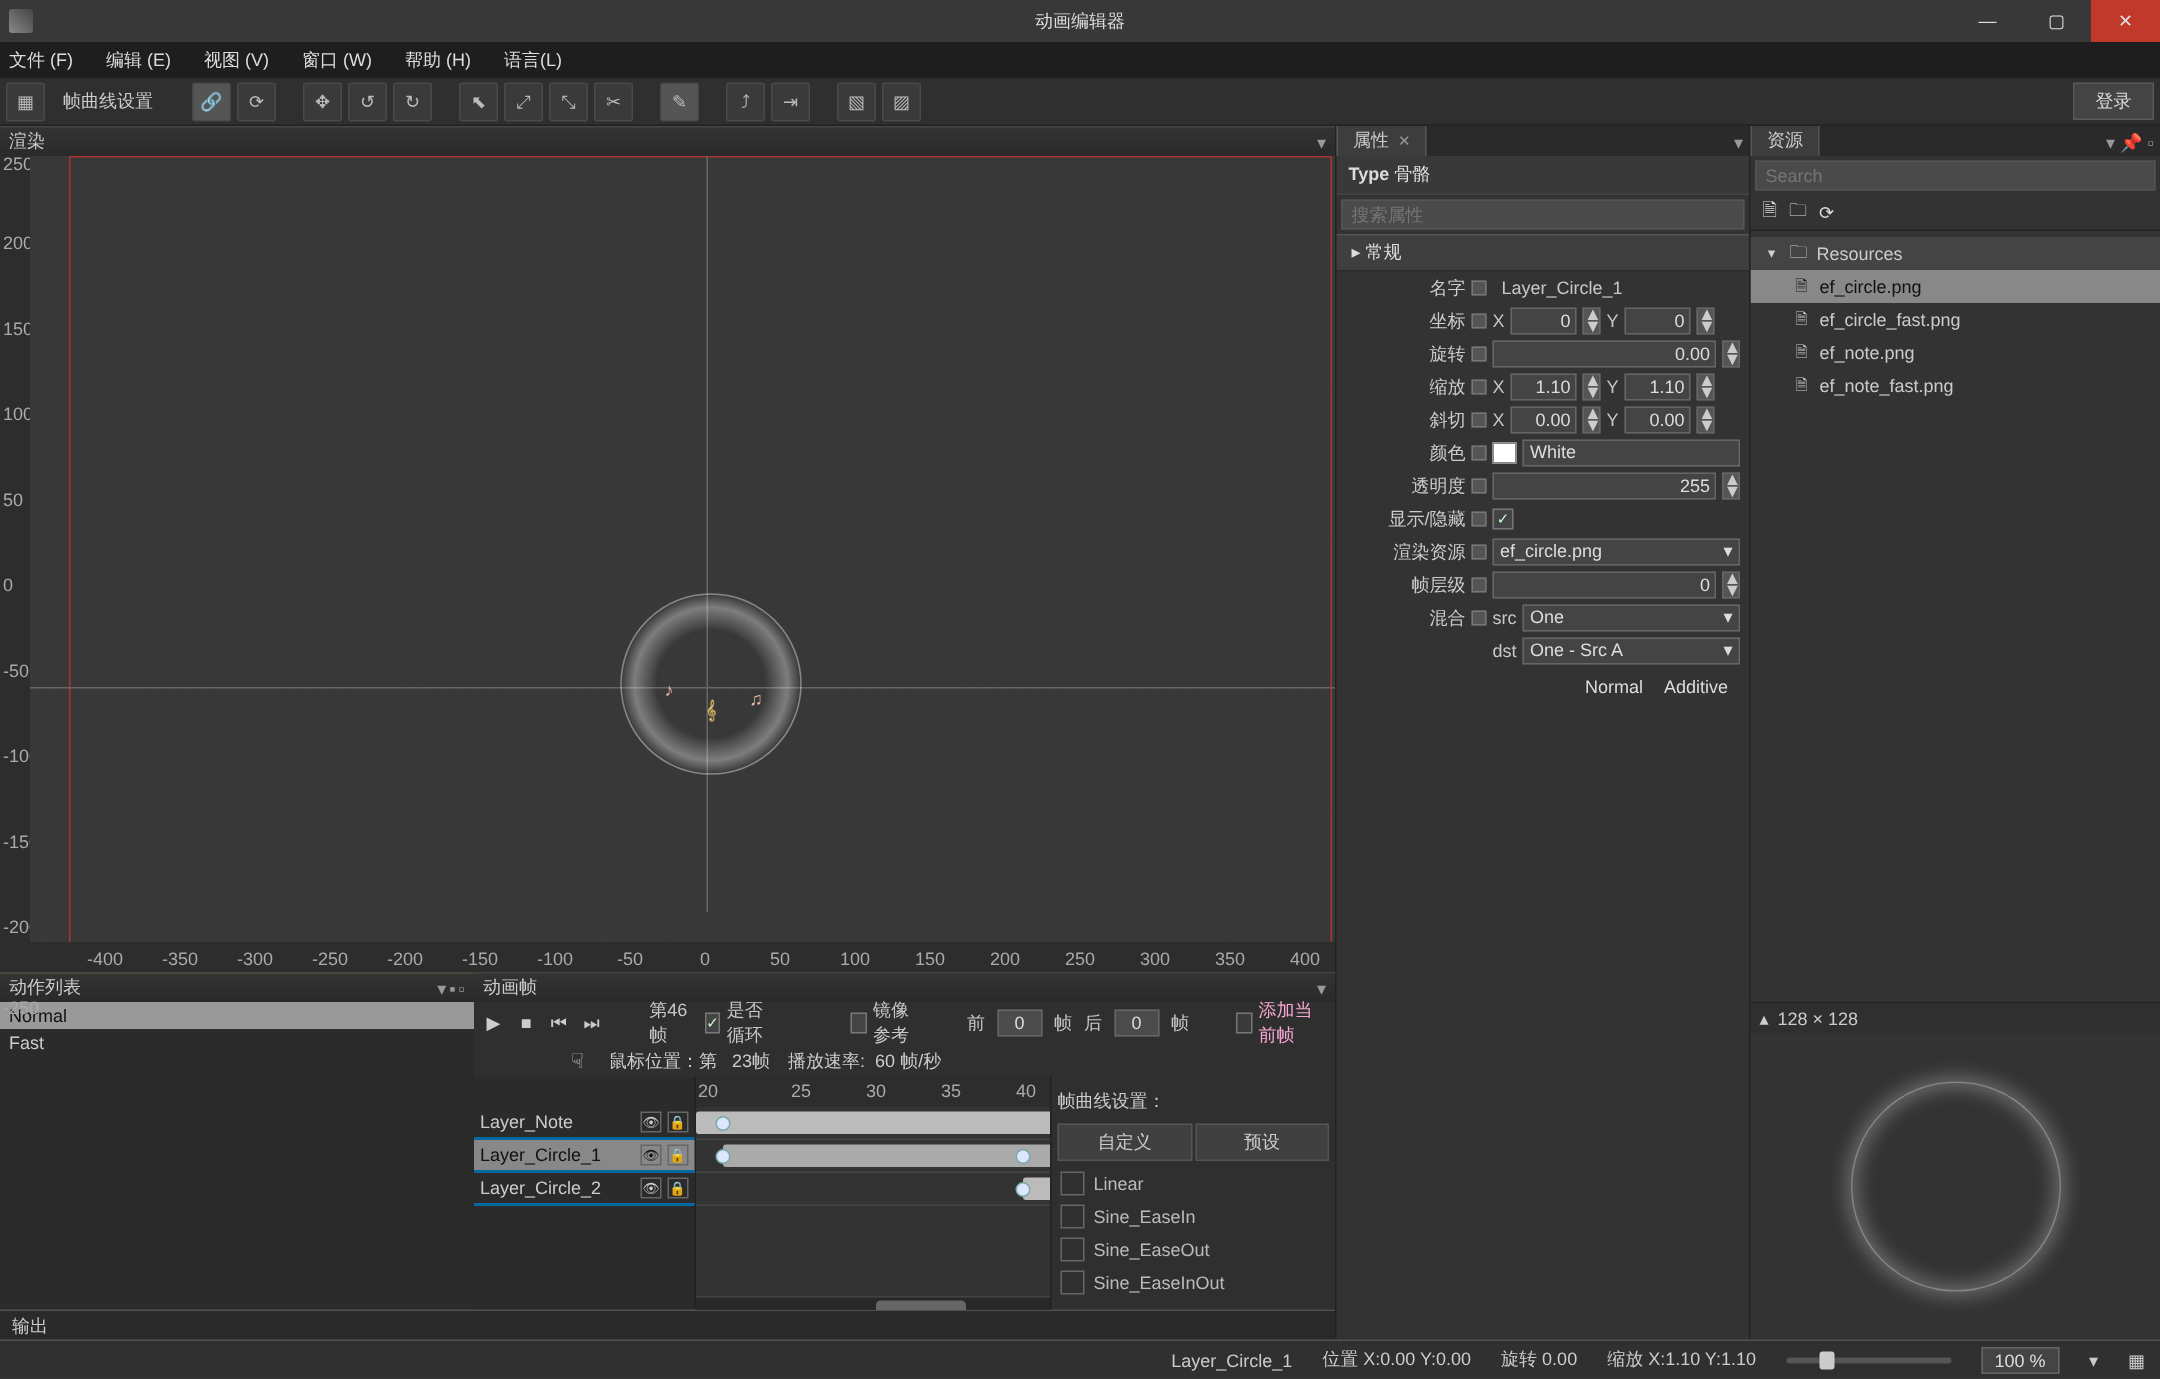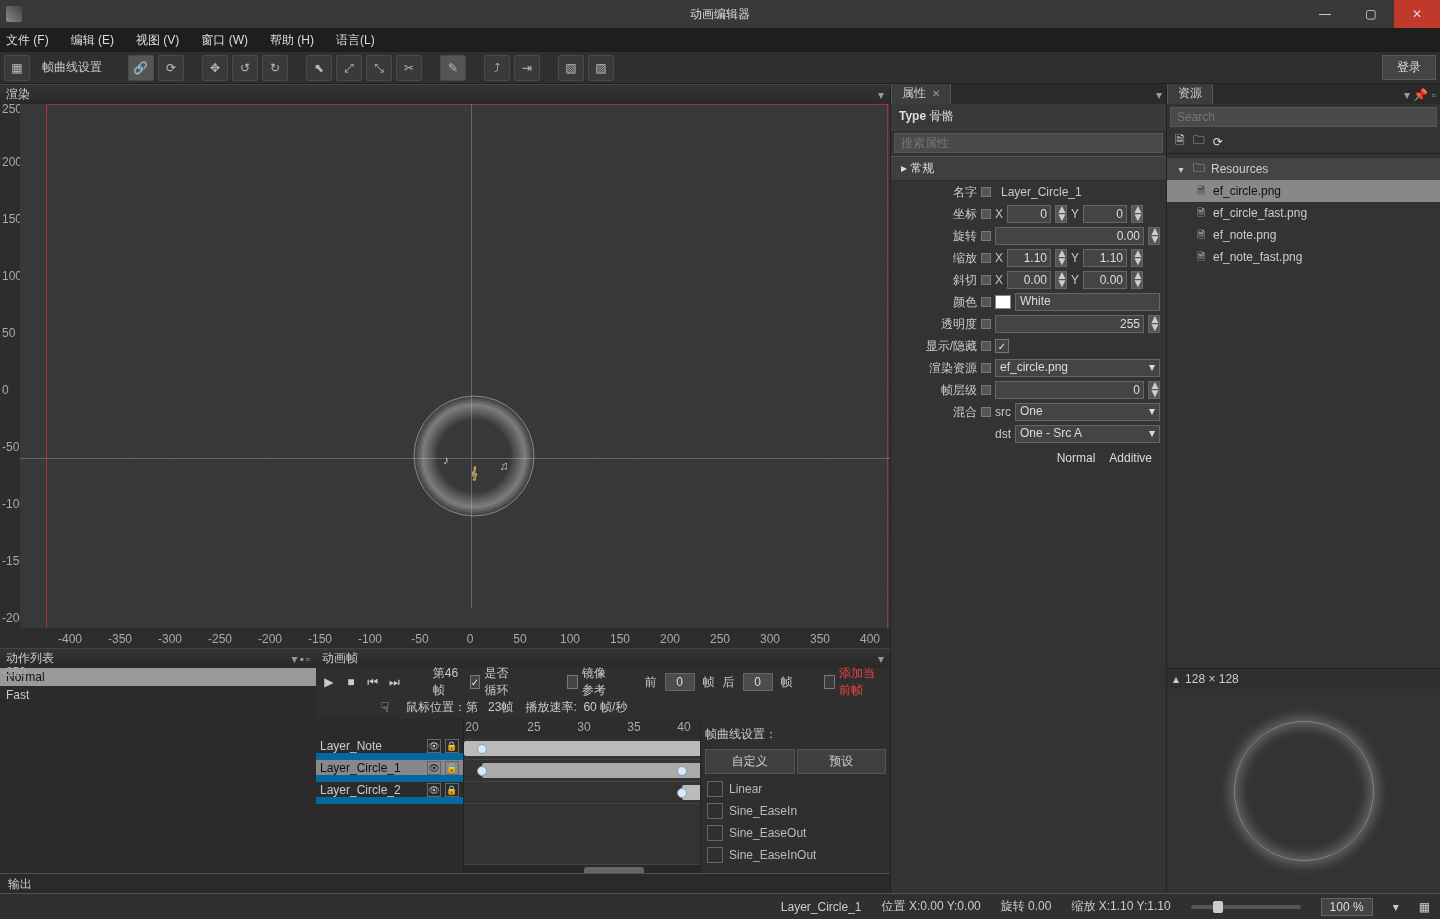--- a/index.html
+++ b/index.html
@@ -42,21 +42,21 @@
 .action-item { padding: 2px 6px; color:#ccc; }
 .action-item.selected { background:#999; color:#111; }
 .timeline-panel { flex:1; display:flex; flex-direction:column; background:#2f2f2f; }
 .timeline-controls { height:28px; display:flex; align-items:center; gap:8px; padding: 0 6px; }
 .tc-btn { width:18px; height:18px; display:flex; align-items:center; justify-content:center; color:#ccc; }
 .tc-input { width:30px; height:18px; background:#4c4c4c; border:1px solid #666; color:#ddd; text-align:center; }
 .tc-check { display:flex; align-items:center; gap:4px; }
 .timeline-info { height:22px; display:flex; align-items:center; gap:12px; padding-left:60px; color:#ccc; }
 .timeline-body { flex:1; display:flex; overflow:hidden; }
 .layer-list { width:148px; background:#2b2b2b; border-right:1px solid #222; }
-.layer-row { height:22px; display:flex; align-items:center; padding: 0 4px; gap:4px; color:#ccc; border-bottom:7px solid #0369a1; }
+.layer-row { height:22px; display:flex; align-items:center; padding: 0 4px; gap:4px; color:#ccc; border-bottom:2px solid #0369a1; }
 .layer-row.selected { background:#888; color:#111; }
 .layer-row .ic { width:14px; height:14px; border:1px solid #666; font-size:9px; text-align:center; line-height:12px; }
 .timeline-tracks { flex:1; position:relative; overflow:auto; background:#333; }
 .timeline-ruler { height:20px; position:relative; background:#2d2d2d; color:#aaa; white-space:nowrap; font-size:9px; }
 .timeline-ruler .tk { position:absolute; top:2px; transform:translateX(-50%); }
 .track-row { height:22px; position:relative; border-bottom:1px solid #444; }
 .track-bar { position:absolute; top:3px; height:15px; background:#bbb; border-radius:2px; }
 .track-bar.sel { background:#aaa; }
 .keyframe { position:absolute; top:6px; width:10px; height:10px; background:#dde6ff; border-radius:50%; border:1px solid #7aa; transform:translateX(-50%); }
 .scrollbar-bottom { height:14px; background:#282828; border-top:1px solid #444; display:flex; align-items:center; }
@@ -268,21 +268,21 @@
           <span style="width:14px"></span>
           <span>前</span>
           <input class="tc-input" value="0" style="">
           <span>帧</span>
           <span>后</span>
           <input class="tc-input" value="0" style="">
           <span>帧</span>
           <span style="width:20px"></span>
           <div class="tc-check">
               <div class="chk" style="background:#3a3a3a"></div>
-              <span style="color:#ef4444">添加当前帧</span>
+              <span style="color:#f9a8d4">添加当前帧</span>
             </div>
         </div>
         <div class="timeline-info">
           <div class="tc-btn" style="font-size:14px">☟</div>
           <span><span>鼠标位置：</span><span>第</span>&nbsp;&nbsp;&nbsp;<span>23帧</span></span>
           <span><span>播放速率:</span>&nbsp;&nbsp;<span>60</span>&nbsp;<span>帧/秒</span></span>
         </div>
         <div class="timeline-body">
           <div class="layer-list">
             <div style="height:20px"></div>

